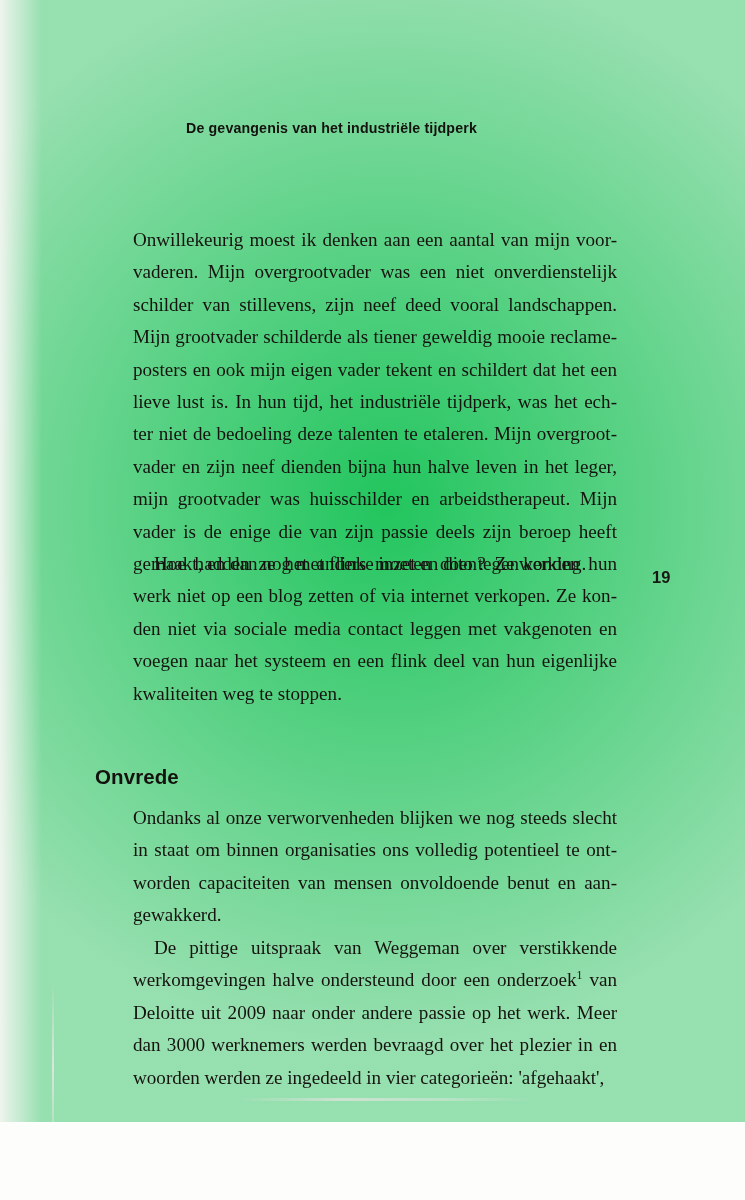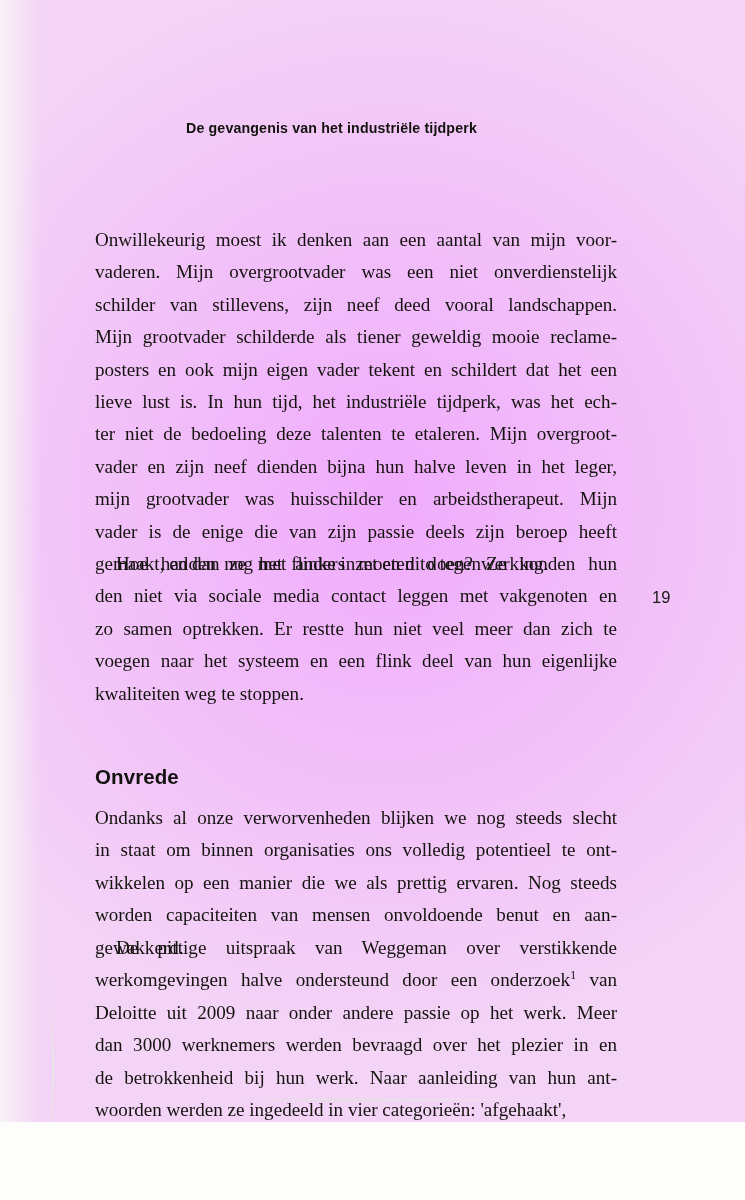--- a/index.html
+++ b/index.html
@@ -5,21 +5,21 @@
   html, body {
     margin: 0;
     padding: 0;
     background: #ffffff;
   }
 
   #page {
     position: relative;
     width: 745px;
     height: 1200px;
-    background: #f0abfc;
+    background: #22c55e;
     overflow: hidden;
     font-family: "Liberation Serif", "DejaVu Serif", serif;
     color: #15130f;
   }
 
   
   #paper-texture {
     position: absolute;
     inset: 0;
     pointer-events: none;
@@ -58,24 +58,24 @@
     font-size: 14.2px;
     letter-spacing: 0.15px;
     color: #14120e;
     white-space: nowrap;
   }
 
   
   #page-number {
     position: absolute;
     left: 652px;
-    top: 588px;
+    top: 568px;
     font-family: "Liberation Sans", "DejaVu Sans", sans-serif;
     font-size: 16.5px;
-    font-weight: 400;
+    font-weight: 700;
     color: #1a1814;
   }
 
   
   #text-column {
     position: absolute;
     left: 95px;
     top: 224px;
     width: 522px;
   }
@@ -89,20 +89,21 @@
     color: #15130f;
     -webkit-font-smoothing: antialiased;
   }
 
   
   .line {
     display: block;
     text-align: justify;
     text-align-last: justify;
     white-space: pre-wrap;
+    margin-left: 38px;
   }
   .line.last,
   .line.short {
     text-align-last: left;
   }
   .line.indent {
     text-indent: 21px;
   }
 
   .section-heading {
@@ -163,40 +164,38 @@
       <span class="line">lieve lust is. In hun tijd, het industriële tijdperk, was het ech-</span>
       <span class="line">ter niet de bedoeling deze talenten te etaleren. Mijn overgroot-</span>
       <span class="line">vader en zijn neef dienden bijna hun halve leven in het leger,</span>
       <span class="line">mijn grootvader was huisschilder en arbeidstherapeut. Mijn</span>
       <span class="line">vader is de enige die van zijn passie deels zijn beroep heeft</span>
       <span class="line last">gemaakt, en dan nog met flinke inzet en dito tegenwerking.</span>
     </p>
 
     <p id="block-two" class="para">
       <span class="line indent">Hoe hadden ze het anders moeten doen? Ze konden hun</span>
+      <span class="line">werk niet op een blog zetten of via internet verkopen. Ze kon-</span>
       <span class="line">den niet via sociale media contact leggen met vakgenoten en</span>
-      <span class="line">zo samen optrekken. Er restte hun niet veel meer dan zich te</span>
       <span class="line">voegen naar het systeem en een flink deel van hun eigenlijke</span>
       <span class="line last">kwaliteiten weg te stoppen.</span>
     </p>
 
     <p id="block-three" class="para">
       <span class="line">Ondanks al onze verworvenheden blijken we nog steeds slecht</span>
       <span class="line">in staat om binnen organisaties ons volledig potentieel te ont-</span>
-      <span class="line">wikkelen op een manier die we als prettig ervaren. Nog steeds</span>
       <span class="line">worden capaciteiten van mensen onvoldoende benut en aan-</span>
       <span class="line last">gewakkerd.</span>
     </p>
 
     <p id="block-four" class="para">
       <span class="line indent">De pittige uitspraak van Weggeman over verstikkende</span>
       <span class="line"><span>werkomgevingen halve ondersteund door een onderzoek</span><sup class="footnote-marker">1</sup><span> van</span></span>
       <span class="line">Deloitte uit 2009 naar onder andere passie op het werk. Meer</span>
       <span class="line">dan 3000 werknemers werden bevraagd over het plezier in en</span>
-      <span class="line">de betrokkenheid bij hun werk. Naar aanleiding van hun ant-</span>
       <span class="line last">woorden werden ze ingedeeld in vier categorieën: 'afgehaakt',</span>
     </p>
 
   </div>
 
   <h2 class="section-heading">Onvrede</h2>
 
   <div id="bottom-clip"></div>
 
 </div>

